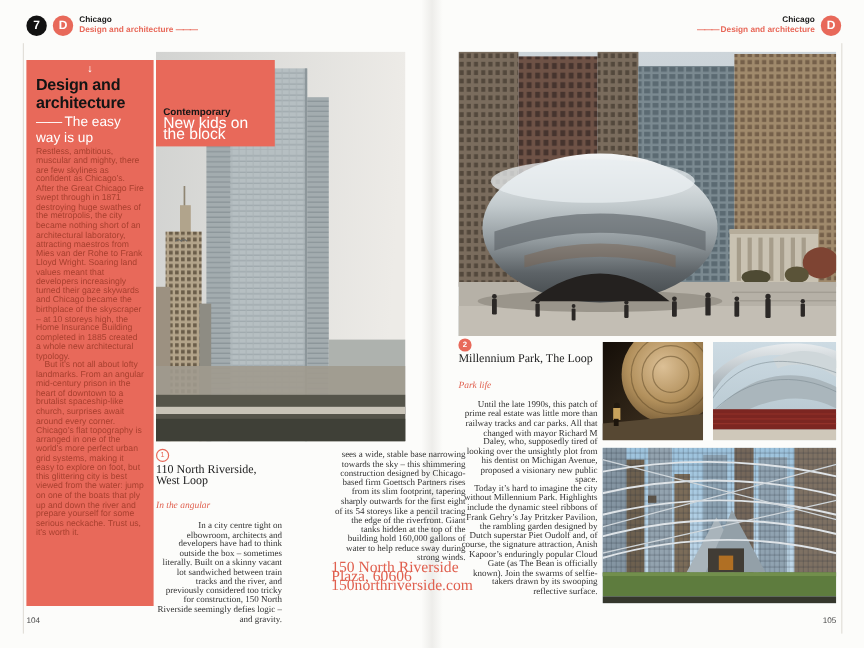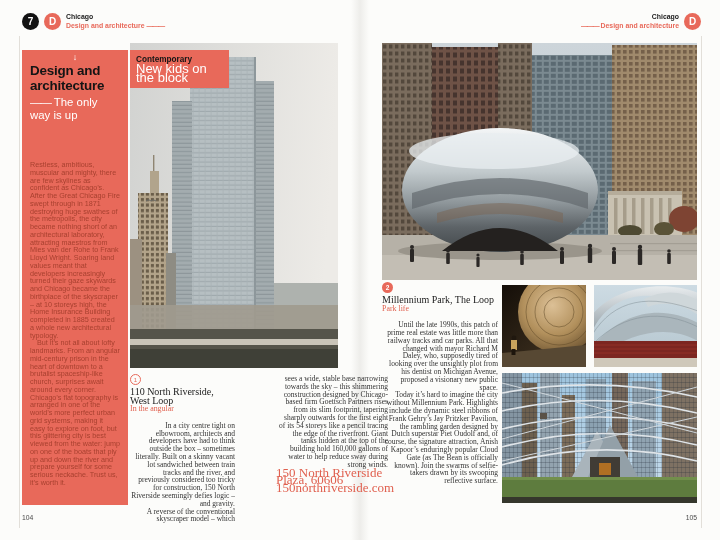--- a/index.html
+++ b/index.html
@@ -24,52 +24,52 @@
   .hdr-city{font-weight:bold;font-size:6.9px;color:#1a1a1a;}
   .hdr-section{font-size:6.9px;color:#e8695a;font-weight:bold;margin-top:1px;}
   .dashline{letter-spacing:-1px;}
 
   
   .sidebar{position:absolute;left:22px;top:50px;width:106px;height:455px;background:#e8695a;
            box-sizing:border-box;padding:2px 8px 8px 8px;}
   .sb-arrow{text-align:center;color:#ffffff;font-size:9px;line-height:10px;height:11px;}
   .sb-title{margin:1px 0 0 0;font-size:13.4px;line-height:14.5px;color:#141414;letter-spacing:-0.2px;font-weight:bold;}
   .sb-sub{margin:3px 0 0 0;font-size:11.4px;line-height:13px;color:#ffffff;font-weight:normal;}
-  .sb-body{margin-top:39px;}
+  .sb-body{}
   .sb-body p{margin:0;font-size:7.2px;line-height:7.75px;color:#a8402f;}
   .sb-body p.indent{text-indent:7px;}
 
   
   figure.photo{position:absolute;margin:0;overflow:hidden;}
   figure.photo svg{display:block;width:100%;height:100%;}
   .photo-tower{left:130px;top:43px;width:208px;height:325px;}
   .photo-bean{left:382px;top:43px;width:315px;height:237px;}
   .photo-navel{left:502px;top:285px;width:84px;height:82px;}
   .photo-pavilion{left:594px;top:285px;width:103px;height:82px;}
   .photo-trellis{left:502px;top:373px;width:195px;height:130px;}
 
   
   .tag{position:absolute;left:130px;top:50px;width:99px;box-sizing:border-box;background:#e8695a;
        padding:5px 6px 6px 6px;}
-  .tag-title{font-weight:bold;font-size:8.2px;color:#161616;line-height:9px;}
+  .tag-title{font-weight:bold;font-size:8.2px;color:#161616;line-height:9px;margin-top:34px;}
   .tag-sub{font-size:13px;color:#ffffff;line-height:8.5px;margin-top:1px;}
 
   
   .cap{position:absolute;font-family:"Liberation Serif",serif;}
   .col1{left:130px;top:374px;width:105px;}
   .col2{left:240px;top:375px;width:112px;margin-left:36px;}
   .art2{left:382px;top:282px;width:116px;}
   .numring{width:9px;height:9px;border:1px solid #e8695a;border-radius:50%;color:#e8695a;
            font-size:6px;display:flex;align-items:center;justify-content:center;
            font-family:"Liberation Sans",sans-serif;margin-bottom:3px;}
   .numfill{width:11px;height:11px;background:#e8695a;border-radius:50%;color:#ffffff;
            font-size:6.5px;font-weight:bold;display:flex;align-items:center;justify-content:center;
            font-family:"Liberation Sans",sans-serif;margin-bottom:3px;}
   .cap-title{font-size:10px;line-height:8.6px;color:#222222;}
-  .cap-sub{font-size:7.9px;line-height:8.6px;color:#e0604f;margin-bottom:8px;}
+  .cap-sub{font-size:7.9px;line-height:8.6px;color:#e0604f;font-style:italic;margin-bottom:8px;margin-top:12px;}
   .cap-body{margin:0;font-size:7.5px;line-height:7.8px;color:#333333;text-align:right;}
   .cap-body.indent{text-indent:7px;}
   .cap-addr{font-size:13px;line-height:7.8px;color:#e0604f;}
 
   .pagenum{position:absolute;font-size:6.8px;color:#4a4a4a;}
   .pn-left{left:22px;top:514px;}
   .pn-right{right:23px;top:514px;text-align:right;}
 </style>
 </head>
 <body>
@@ -92,21 +92,21 @@
     <span class="hdr-text right">
       <span class="hdr-city">Chicago</span>
       <span class="hdr-section"><span class="dashline">———</span> <span>Design and architecture</span></span>
     </span>
     <span class="badge badge-red">D</span>
   </header>
 
   <aside class="sidebar">
     <div class="sb-arrow">↓</div>
     <h1 class="sb-title">Design and architecture</h1>
-    <h2 class="sb-sub"><span class="dashline">——</span> <span>The only way is up</span></h2>
+    <h2 class="sb-sub"><span class="dashline">——</span> <span>The easy way is up</span></h2>
     <div class="sb-body">
       <p>Restless, ambitious, muscular and mighty, there are few skylines as confident as Chicago’s. After the Great Chicago Fire swept through in 1871 destroying huge swathes of the metropolis, the city became nothing short of an architectural laboratory, attracting maestros from Mies van der Rohe to Frank Lloyd Wright. Soaring land values meant that developers increasingly turned their gaze skywards and Chicago became the birthplace of the skyscraper – at 10 storeys high, the Home Insurance Building completed in 1885 created a whole new architectural typology.</p>
       <p class="indent">But it’s not all about lofty landmarks. From an angular mid-century prison in the heart of downtown to a brutalist spaceship-like church, surprises await around every corner. Chicago’s flat topography is arranged in one of the world’s more perfect urban grid systems, making it easy to explore on foot, but this glittering city is best viewed from the water: jump on one of the boats that ply up and down the river and prepare yourself for some serious neckache. Trust us, it’s worth it.</p>
     </div>
   </aside>
 
   <figure class="photo photo-tower">
     <svg viewBox="0 0 208 325" preserveAspectRatio="none">
       <defs>
         <linearGradient id="t-sky" x1="0" y1="0" x2="1" y2="0.1">
@@ -149,21 +149,20 @@
   <div class="tag">
     <div class="tag-title">Contemporary</div>
     <div class="tag-sub">New kids on the block</div>
   </div>
 
   <section class="cap col1">
     <div class="numring">1</div>
     <div class="cap-title">110 North Riverside, West Loop</div>
     <div class="cap-sub">In the angular</div>
     <p class="cap-body">In a city centre tight on elbowroom, architects and developers have had to think outside the box – sometimes literally. Built on a skinny vacant lot sandwiched between train tracks and the river, and previously considered too tricky for construction, 150 North Riverside seemingly defies logic – and gravity.</p>
-    <p class="cap-body indent">A reverse of the conventional skyscraper model – which</p>
   </section>
 
   <section class="cap col2">
     <p class="cap-body">sees a wide, stable base narrowing towards the sky – this shimmering construction designed by Chicago-based firm Goettsch Partners rises from its slim footprint, tapering sharply outwards for the first eight of its 54 storeys like a pencil tracing the edge of the riverfront. Giant tanks hidden at the top of the building hold 160,000 gallons of water to help reduce sway during strong winds.</p>
     <div class="cap-addr">150 North Riverside Plaza, 60606</div>
     <div class="cap-addr">150northriverside.com</div>
   </section>
 
   <figure class="photo photo-bean">
     <svg viewBox="0 0 315 237" preserveAspectRatio="none">

